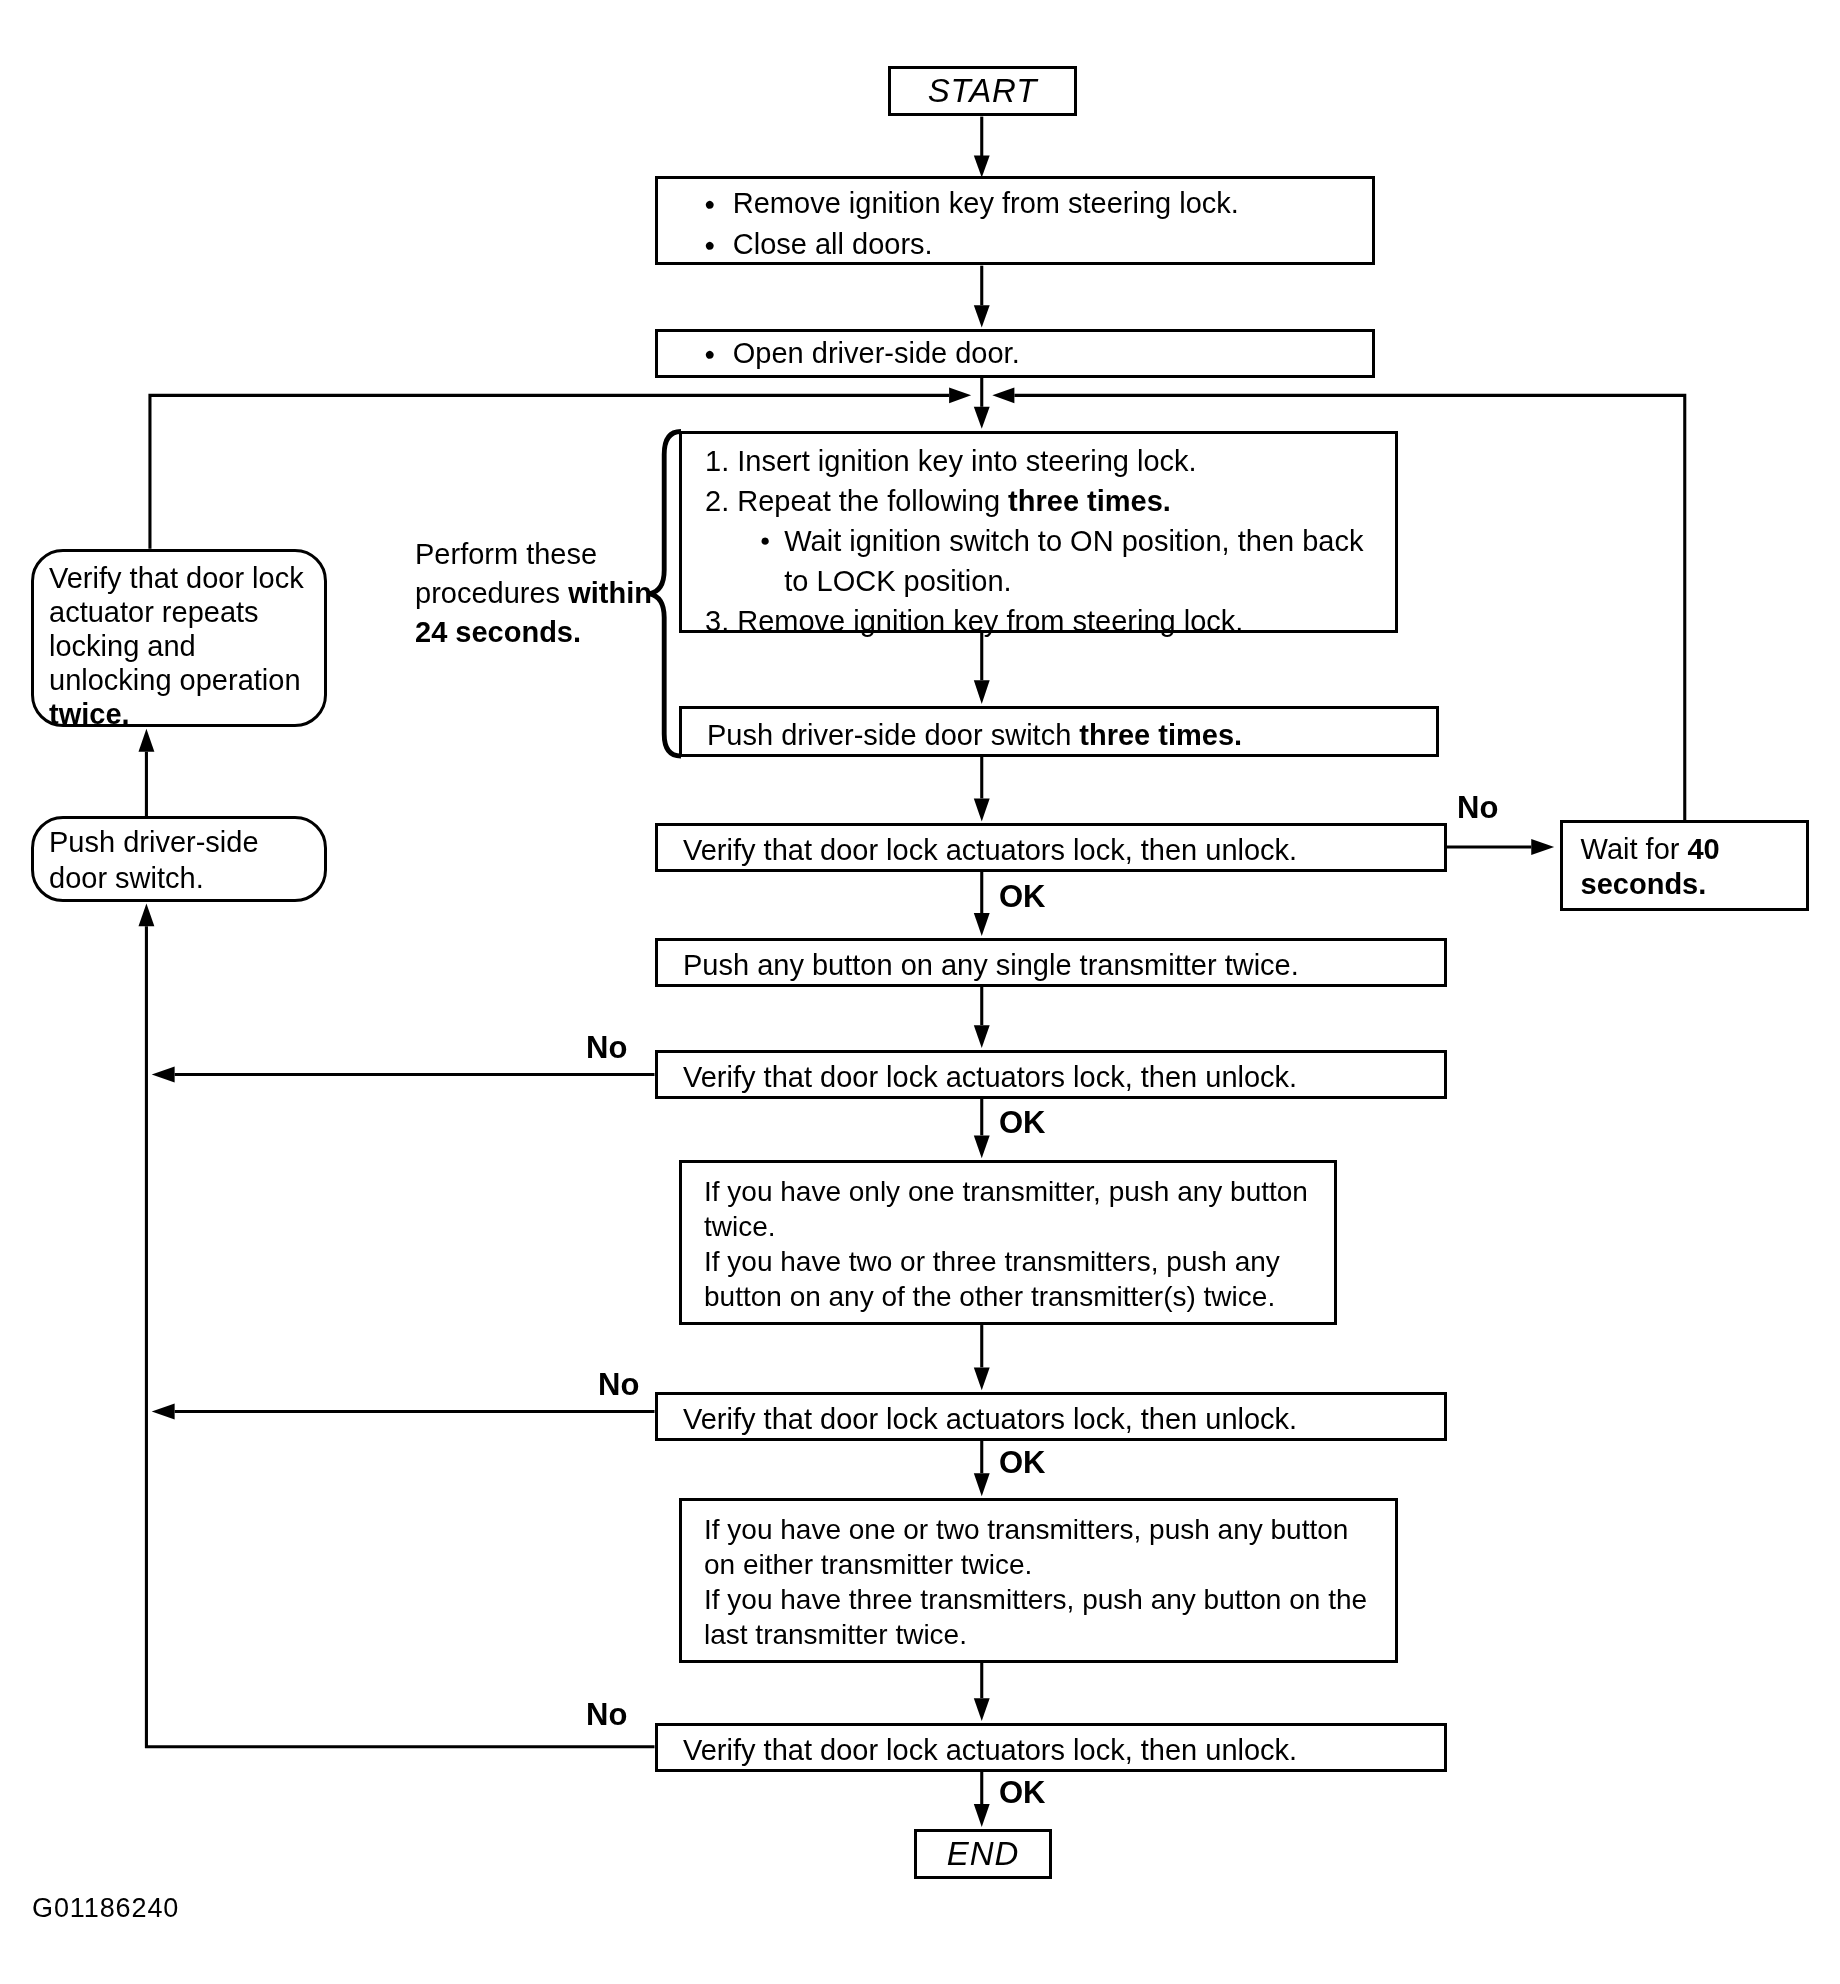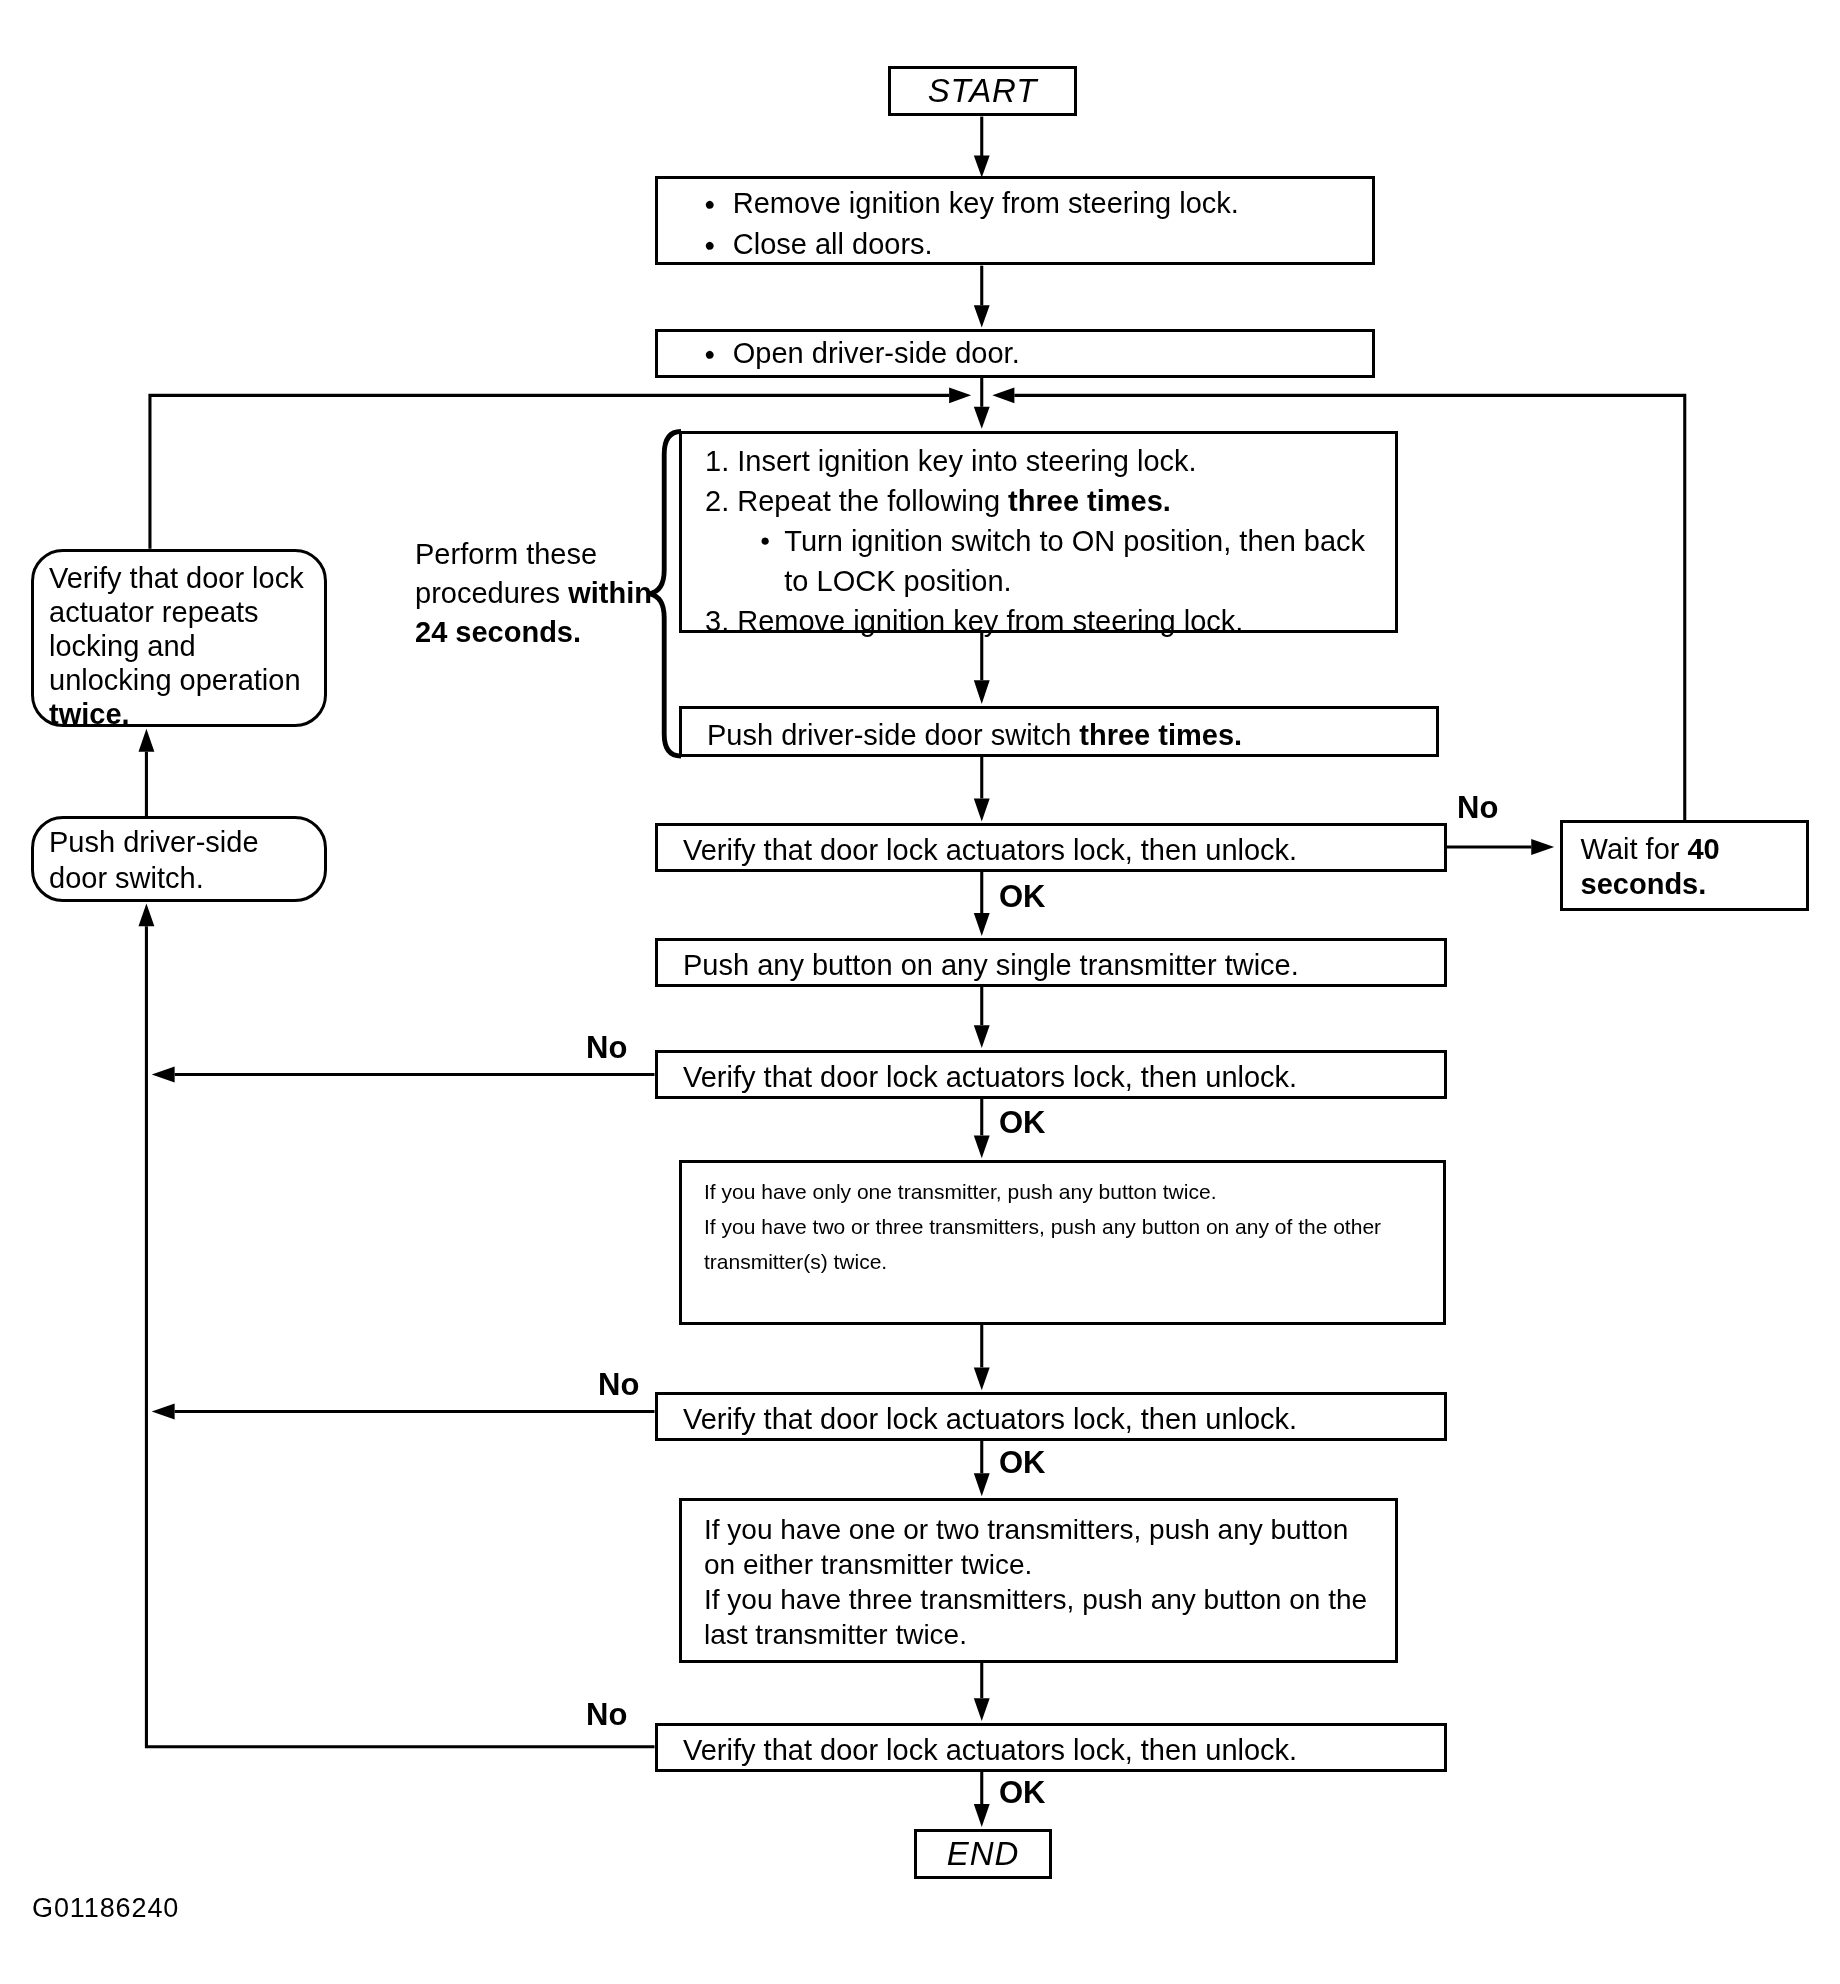--- a/index.html
+++ b/index.html
@@ -103,21 +103,21 @@
       <span class="bullet-glyph">●</span>
       <span class="txt">Open driver-side door.</span>
     </div>
   </div>
 
   <div class="box" style="left:679px;top:431px;width:719px;height:202px;padding:7px 23px;">
     <div class="proc-step">1. Insert ignition key into steering lock.</div>
     <div class="proc-step"><span>2. Repeat the following </span><b>three times.</b></div>
     <div class="proc-sub">
       <span class="bullet-glyph">●</span>
-      <span class="txt">Turn ignition switch to ON position, then back to LOCK position.</span>
+      <span class="txt">Wait ignition switch to ON position, then back to LOCK position.</span>
     </div>
     <div class="proc-step">3. Remove ignition key from steering lock.</div>
   </div>
 
   <div class="note" style="left:375px;top:535px;width:265px;margin-left:40px;">
     <div>Perform these</div>
     <div><span>procedures </span><b>within</b></div>
     <div><b>24 seconds.</b></div>
   </div>
 
@@ -143,21 +143,21 @@
   </div>
 
   <div class="box single-line" style="left:655px;top:938px;width:792px;height:49px;">
     <span>Push any button on any single transmitter twice.</span>
   </div>
 
   <div class="box single-line" style="left:655px;top:1050px;width:792px;height:49px;">
     <span>Verify that door lock actuators lock, then unlock.</span>
   </div>
 
-  <div class="box" style="left:679px;top:1160px;width:767px;height:165px;padding:10.6px 22px;font-size:21px;line-height:35px;">
+  <div class="box" style="left:679px;top:1160px;width:658px;height:165px;padding:10.6px 22px;font-size:28px;line-height:35px;">
     <p class="sent">If you have only one transmitter, push any button twice.</p>
     <p class="sent">If you have two or three transmitters, push any button on any of the other transmitter(s) twice.</p>
   </div>
 
   <div class="box single-line" style="left:655px;top:1392px;width:792px;height:49px;">
     <span>Verify that door lock actuators lock, then unlock.</span>
   </div>
 
   <div class="box" style="left:679px;top:1498px;width:719px;height:165px;padding:10.6px 22px;font-size:28px;line-height:35px;">
     <p class="sent">If you have one or two transmitters, push any button on either transmitter twice.</p>

